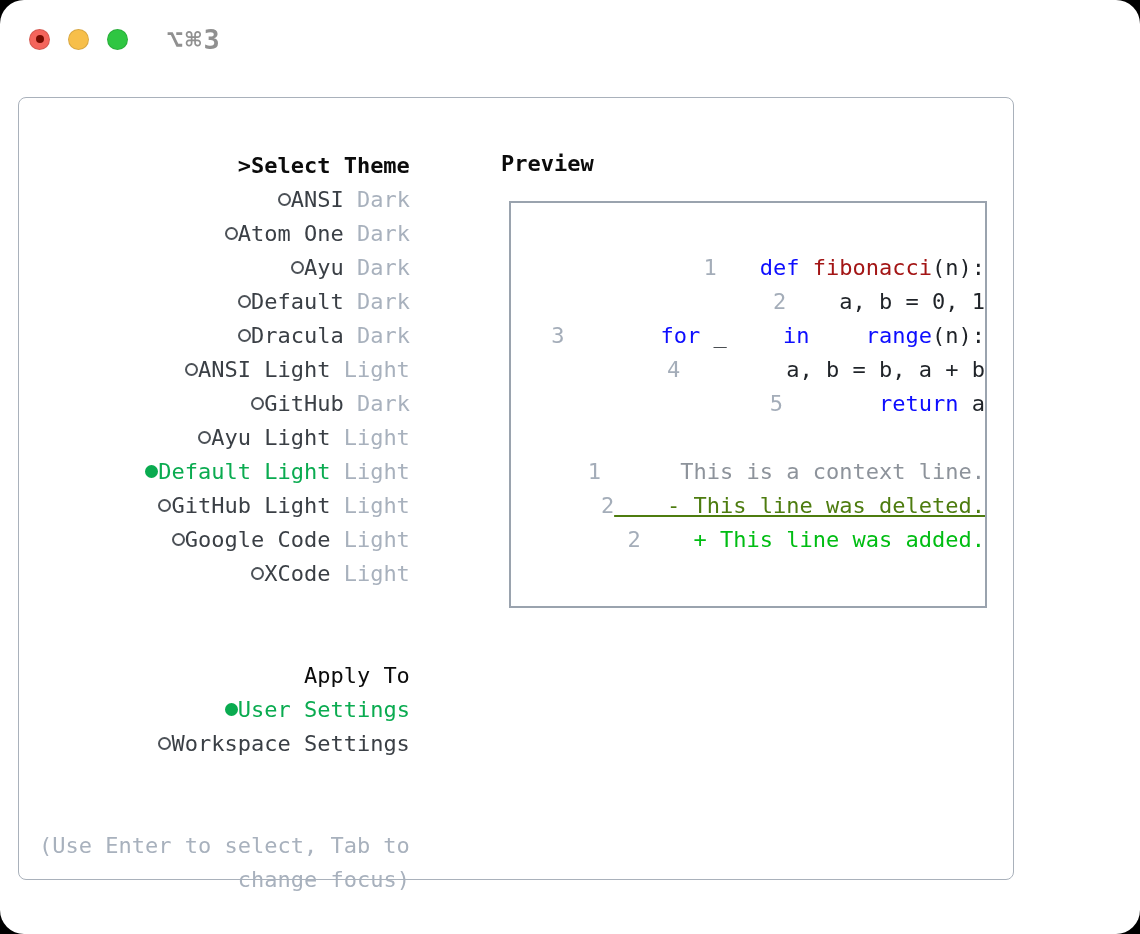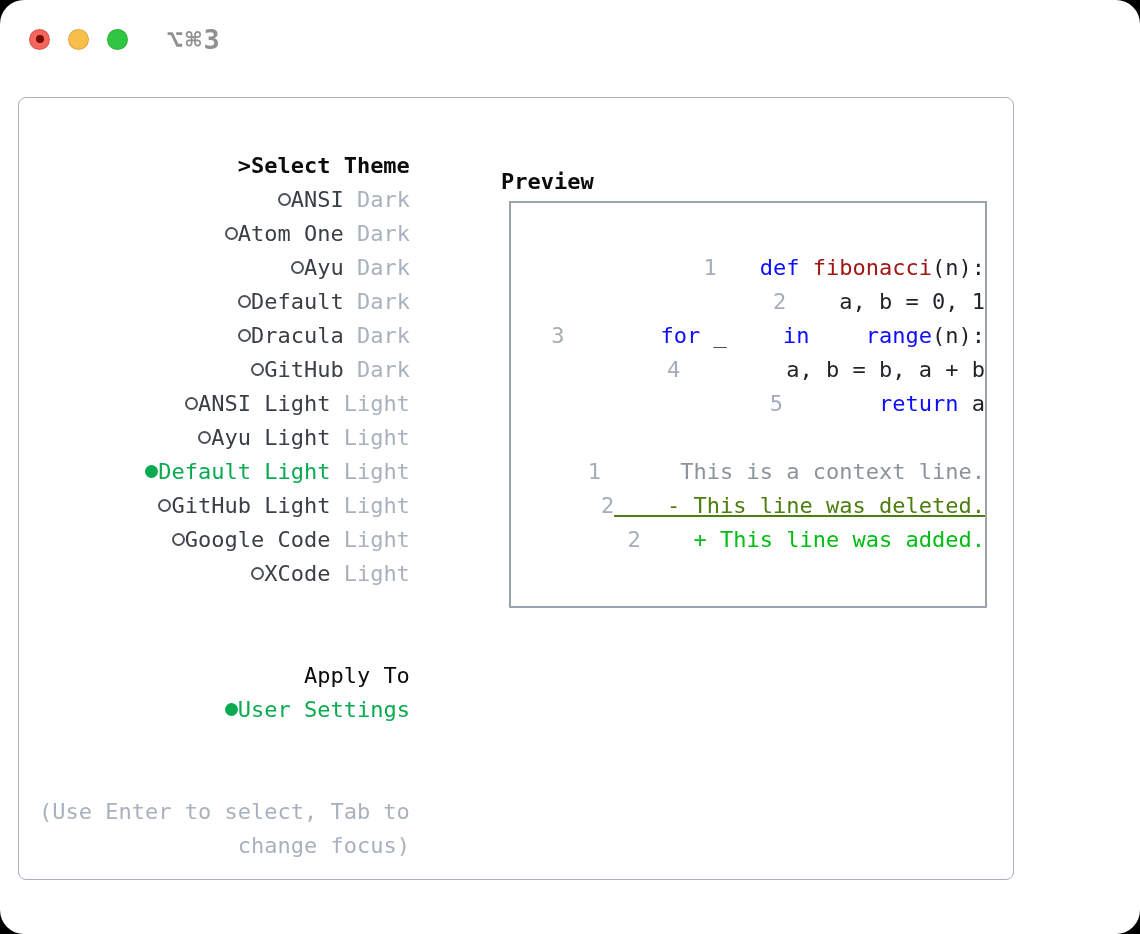--- a/index.html
+++ b/index.html
@@ -44,21 +44,21 @@
   .tvar  { color:#a8b1bd; padding-left:1ch; }
   .item.selected .tname { color:#0aab50; }
   .item.selected .c, .opt.selected .c { background:#0aab50; border-color:#0aab50; }
   .apply-title { color:#0b0b0b; padding-left:2ch; }
   .opt-label { color:#3a3f45; }
   .opt.selected .opt-label { color:#0aab50; }
   .help { color:#a8b1bd; }
   .spacer { height:34px; }
 
   
-  .preview-title { position:absolute; left:482px; top:67px;
+  .preview-title { position:absolute; left:482px; top:49px;
                    font-weight:bold; color:#0b0b0b; }
   .preview-box {
     position:absolute; left:490px; top:103px; width:478px; height:407px;
     border:2px solid #9aa3ae; background:#fff;
     padding:48px 0 0 15px; overflow:hidden;
   }
   .lnum { display:inline-block; width:2ch; color:#a4adb9; }
   .tok.kw { color:#0d0dff;margin-left:43px; }
   .tok.fn { color:#a31515; }
   .tok.pl { color:#1f2328; }
@@ -83,33 +83,34 @@
   <div class="panel">
 
     <div class="leftcol">
       <div class="row list-title"><span class="prefix">&gt;</span><span>Select Theme</span></div>
 
       <div class="row item"><span class="bullet"><i class="c"></i></span><span class="tname">ANSI</span><span class="tvar">Dark</span></div>
       <div class="row item"><span class="bullet"><i class="c"></i></span><span class="tname">Atom One</span><span class="tvar">Dark</span></div>
       <div class="row item"><span class="bullet"><i class="c"></i></span><span class="tname">Ayu</span><span class="tvar">Dark</span></div>
       <div class="row item"><span class="bullet"><i class="c"></i></span><span class="tname">Default</span><span class="tvar">Dark</span></div>
       <div class="row item"><span class="bullet"><i class="c"></i></span><span class="tname">Dracula</span><span class="tvar">Dark</span></div>
+      <div class="row item"><span class="bullet"><i class="c"></i></span><span class="tname">ANSI Light</span><span class="tvar">Light</span></div>
       <div class="row item"><span class="bullet"><i class="c"></i></span><span class="tname">GitHub</span><span class="tvar">Dark</span></div>
-      <div class="row item"><span class="bullet"><i class="c"></i></span><span class="tname">ANSI Light</span><span class="tvar">Light</span></div>
       <div class="row item"><span class="bullet"><i class="c"></i></span><span class="tname">Ayu Light</span><span class="tvar">Light</span></div>
       <div class="row item selected"><span class="bullet"><i class="c"></i></span><span class="tname">Default Light</span><span class="tvar">Light</span></div>
       <div class="row item"><span class="bullet"><i class="c"></i></span><span class="tname">GitHub Light</span><span class="tvar">Light</span></div>
       <div class="row item"><span class="bullet"><i class="c"></i></span><span class="tname">Google Code</span><span class="tvar">Light</span></div>
       <div class="row item"><span class="bullet"><i class="c"></i></span><span class="tname">XCode</span><span class="tvar">Light</span></div>
 
       <div class="spacer"></div>
       <div class="spacer"></div>
 
       <div class="row apply-title">Apply To</div>
       <div class="row opt selected"><span class="bullet"><i class="c"></i></span><span class="opt-label">User Settings</span></div>
+      <div class="row opt"><span class="bullet"><i class="c"></i></span><span class="opt-label">Workspace Settings</span></div>
 
       <div class="spacer"></div>
       <div class="spacer"></div>
 
       <div class="row help">(Use Enter to select, Tab to</div>
       <div class="row help">change focus)</div>
     </div>
 
     <div class="row preview-title">Preview</div>
 

